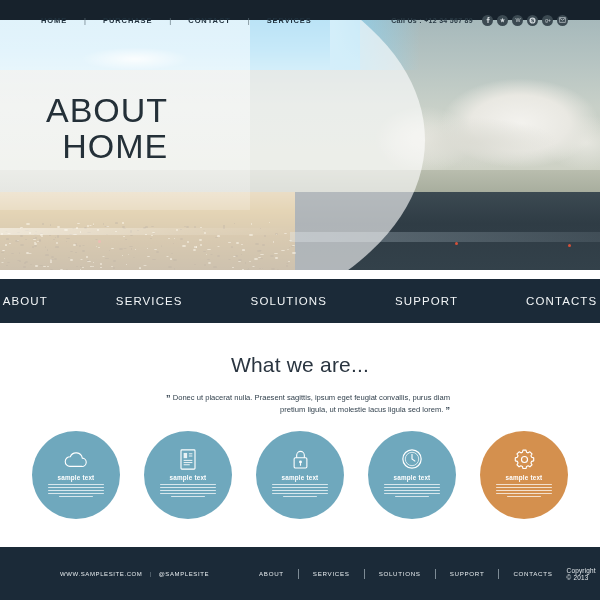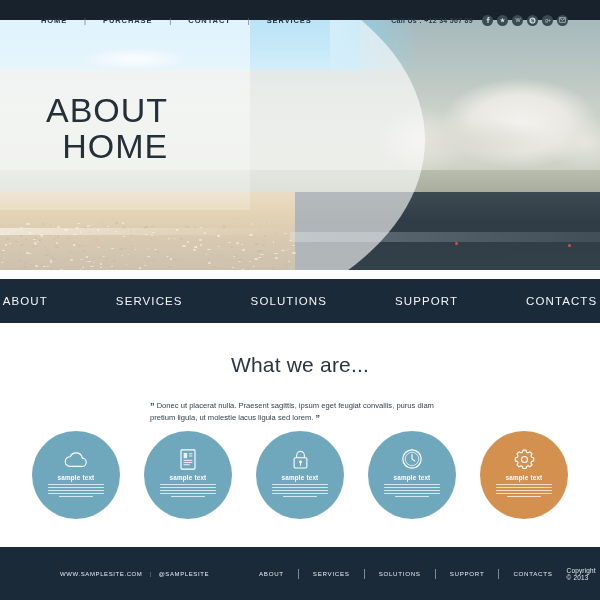--- a/index.html
+++ b/index.html
@@ -69,21 +69,21 @@
   
   .mainnav{position:absolute;left:0;top:279px;width:600px;height:44px;background:#1b2a38;
        display:flex;align-items:center;justify-content:center;gap:0;}
   .mainnav a{color:#f2f5f7;font-size:11.5px;letter-spacing:1.1px;text-decoration:none;
        padding:0 34px;font-weight:400;}
   .mainnav .vsep{width:1px;height:17px;background:#8d9aa4;}
 
   
   .content{position:absolute;left:0;top:323px;width:600px;height:224px;background:#fff;}
   .h2{margin:0;padding-top:30px;text-align:center;font-size:21px;font-weight:400;color:#2a3540;letter-spacing:.2px;}
-  .quote{width:300px;margin:23px auto 0;text-align:left;color:#33424e;font-size:7.6px;
+  .quote{width:300px;margin:15px auto 0;text-align:right;color:#33424e;font-size:7.6px;
        line-height:12px;position:relative;}
   .quote .q{font-size:9px;font-weight:700;color:#33424e;vertical-align:middle;}
 
   
   .circles{position:absolute;left:0;top:108px;width:600px;display:flex;
        justify-content:center;gap:24px;}
   .circle{width:88px;height:88px;border-radius:50%;background:#6fa8bd;
        display:flex;flex-direction:column;align-items:center;position:relative;}
   .circle.orange{background:#d4904e;}
   .cicon{margin-top:17px;height:22px;display:flex;align-items:center;justify-content:center;}

